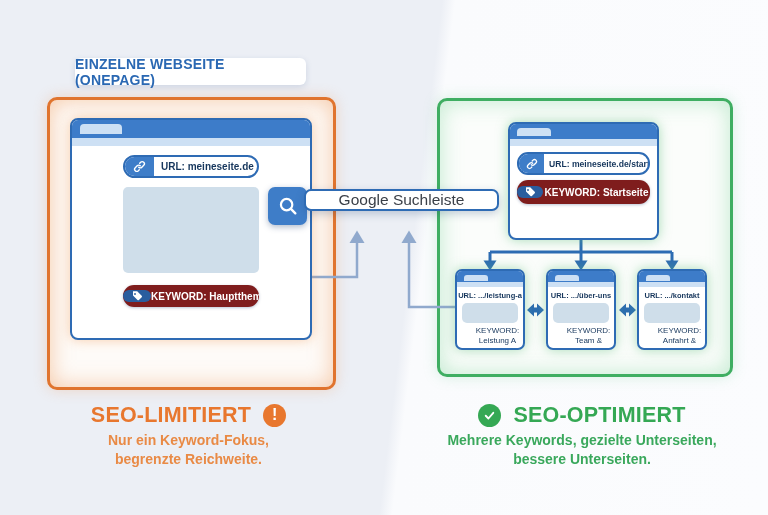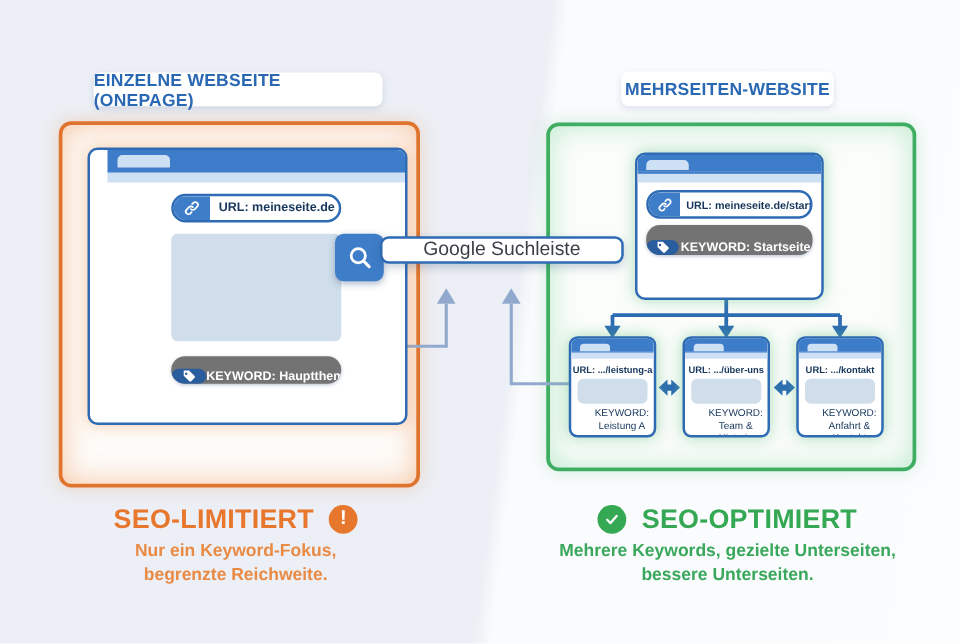--- a/index.html
+++ b/index.html
@@ -22,32 +22,32 @@
   }
   .frame.green{
     border:3px solid #3fae62;background:#fbfdfb;
     box-shadow:inset 0 0 22px rgba(120,210,150,.45),0 0 14px rgba(120,210,150,.28);
   }
   
   .browser{position:absolute;background:#fff;border:2px solid #2e6bb4;border-radius:8px;overflow:hidden;z-index:3;}
   .browser .bar{position:relative;background:#3d7cc9;}
   .browser .tab{position:absolute;background:#cde0f4;border-radius:4px 4px 0 0;}
   .browser .strip{background:#cde0f4;border-top:2px solid #3d7cc9;}
-  .glow-orange{box-shadow:0 0 12px rgba(240,150,80,.45);padding-left:14px;}
+  .glow-orange{box-shadow:0 0 12px rgba(240,150,80,.45);}
   .glow-green{box-shadow:0 0 12px rgba(90,190,120,.5);}
   
   .url-pill{
     display:flex;align-items:stretch;background:#fff;border:2px solid #2e6bb4;
     border-radius:12px;overflow:hidden;box-sizing:border-box;
   }
   .url-pill .seg{background:#3e7dc8;display:flex;align-items:center;justify-content:center;flex:0 0 auto;}
   .url-pill .txt{display:flex;align-items:center;padding-left:7px;color:#16365c;font-weight:bold;white-space:nowrap;}
   
   .kw-pill{
-    display:flex;align-items:flex-end;background:#737373;border-radius:11px;overflow:hidden;
+    display:flex;align-items:center;background:#7f1d1d;border-radius:11px;overflow:hidden;
     box-sizing:border-box;box-shadow:0 1px 3px rgba(30,60,110,.3);
   }
   .kw-pill .seg{background:#2a5d9e;display:flex;align-items:center;justify-content:center;flex:0 0 auto;border-radius:11px;}
   .kw-pill .txt{display:flex;align-items:center;justify-content:center;flex:1;color:#fff;font-weight:bold;white-space:nowrap;}
   .placeholder{background:#cfdeea;border-radius:5px;}
   
   .search-btn{
     position:absolute;background:#3e7dc8;border-radius:7px;display:flex;align-items:center;justify-content:center;
     z-index:4;box-shadow:0 2px 6px rgba(30,60,110,.35);
   }
@@ -97,23 +97,20 @@
     <path d="M672 252 V261" fill="none" stroke="#2d6cb3" stroke-width="3"></path>
     <polygon points="672,270.5 665.5,260.5 678.5,260.5" fill="#2d6cb3"></polygon>
 
     <path d="M527 310 L534 303.5 L534 307.5 L537 307.5 L537 303.5 L544 310 L537 316.5 L537 312.5 L534 312.5 L534 316.5 Z" fill="#2d6cb3"></path>
     <path d="M619 310 L626 303.5 L626 307.5 L629 307.5 L629 303.5 L636 310 L629 316.5 L629 312.5 L626 312.5 L626 316.5 Z" fill="#2d6cb3"></path>
   </svg>
 
   <div class="pill-label" style="left:75px;top:58px;width:231px;height:27px;">
     <span>EINZELNE WEBSEITE (ONEPAGE)</span>
   </div>
-  <div class="pill-label" style="left:497px;top:57px;width:170px;height:28px;">
-    <span>MEHRSEITEN-WEBSITE</span>
-  </div>
 
   <div class="browser glow-orange" style="left:70px;top:118px;width:238px;height:218px;">
     <div class="bar" style="height:16px;">
       <div class="tab" style="left:8px;bottom:2px;width:42px;height:10px;"></div>
     </div>
     <div class="strip" style="height:8px;"></div>
     <div style="padding-top:9px;">
       <div class="url-pill" style="width:136px;height:23px;margin:0 auto;">
         <span class="seg" style="width:29px;">
           <svg width="13" height="13" viewBox="0 0 24 24">

